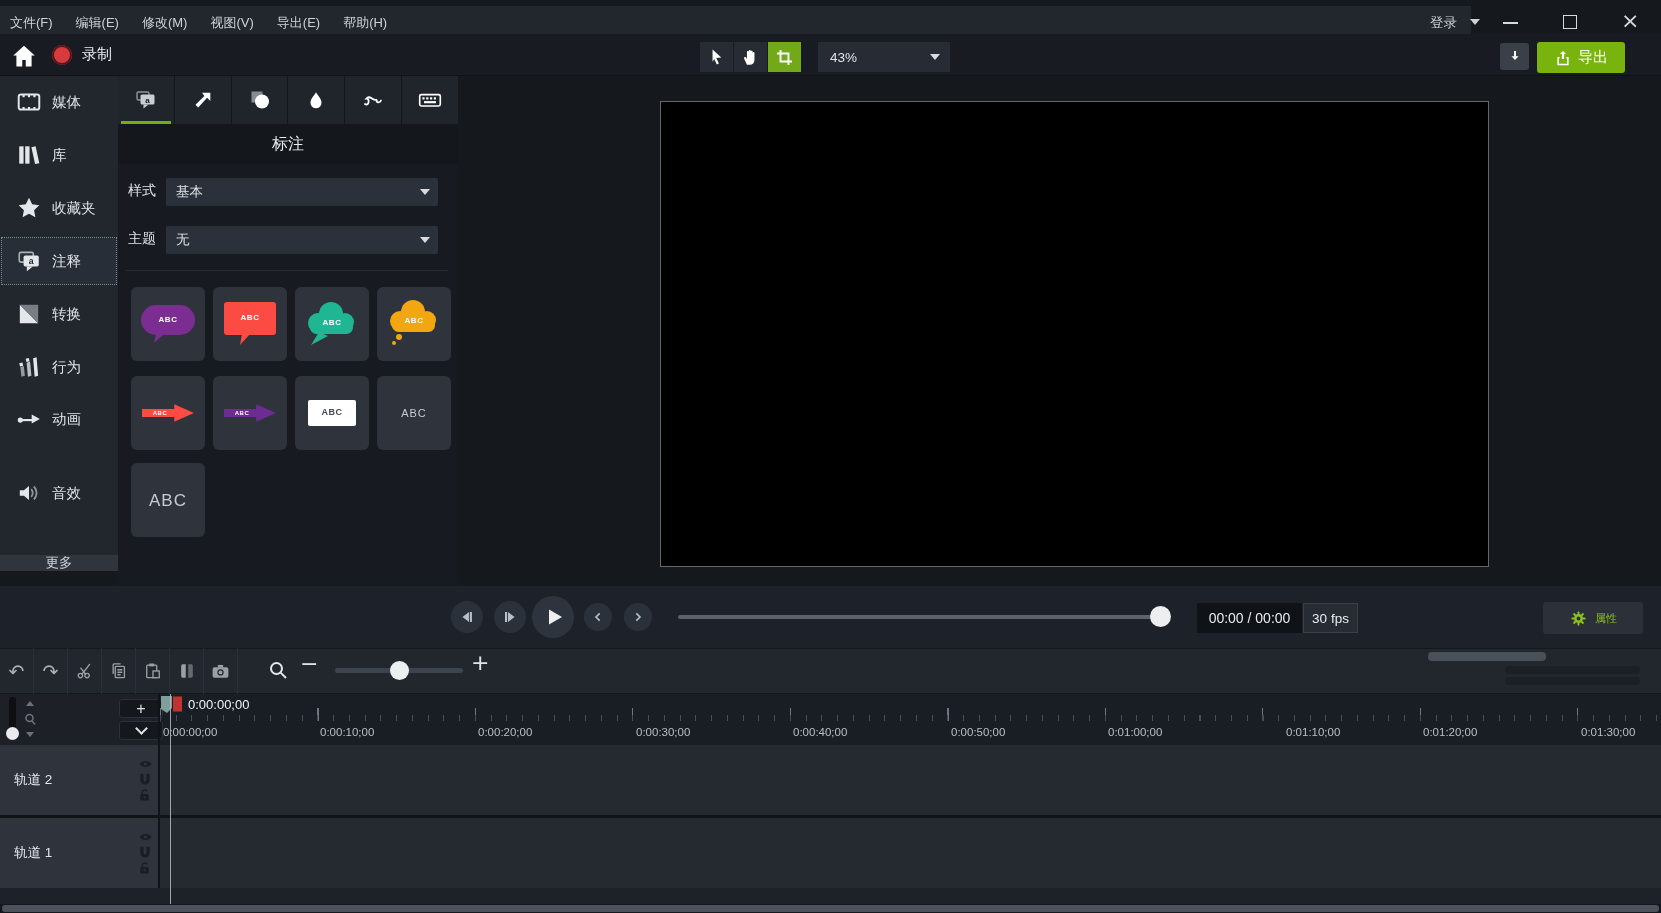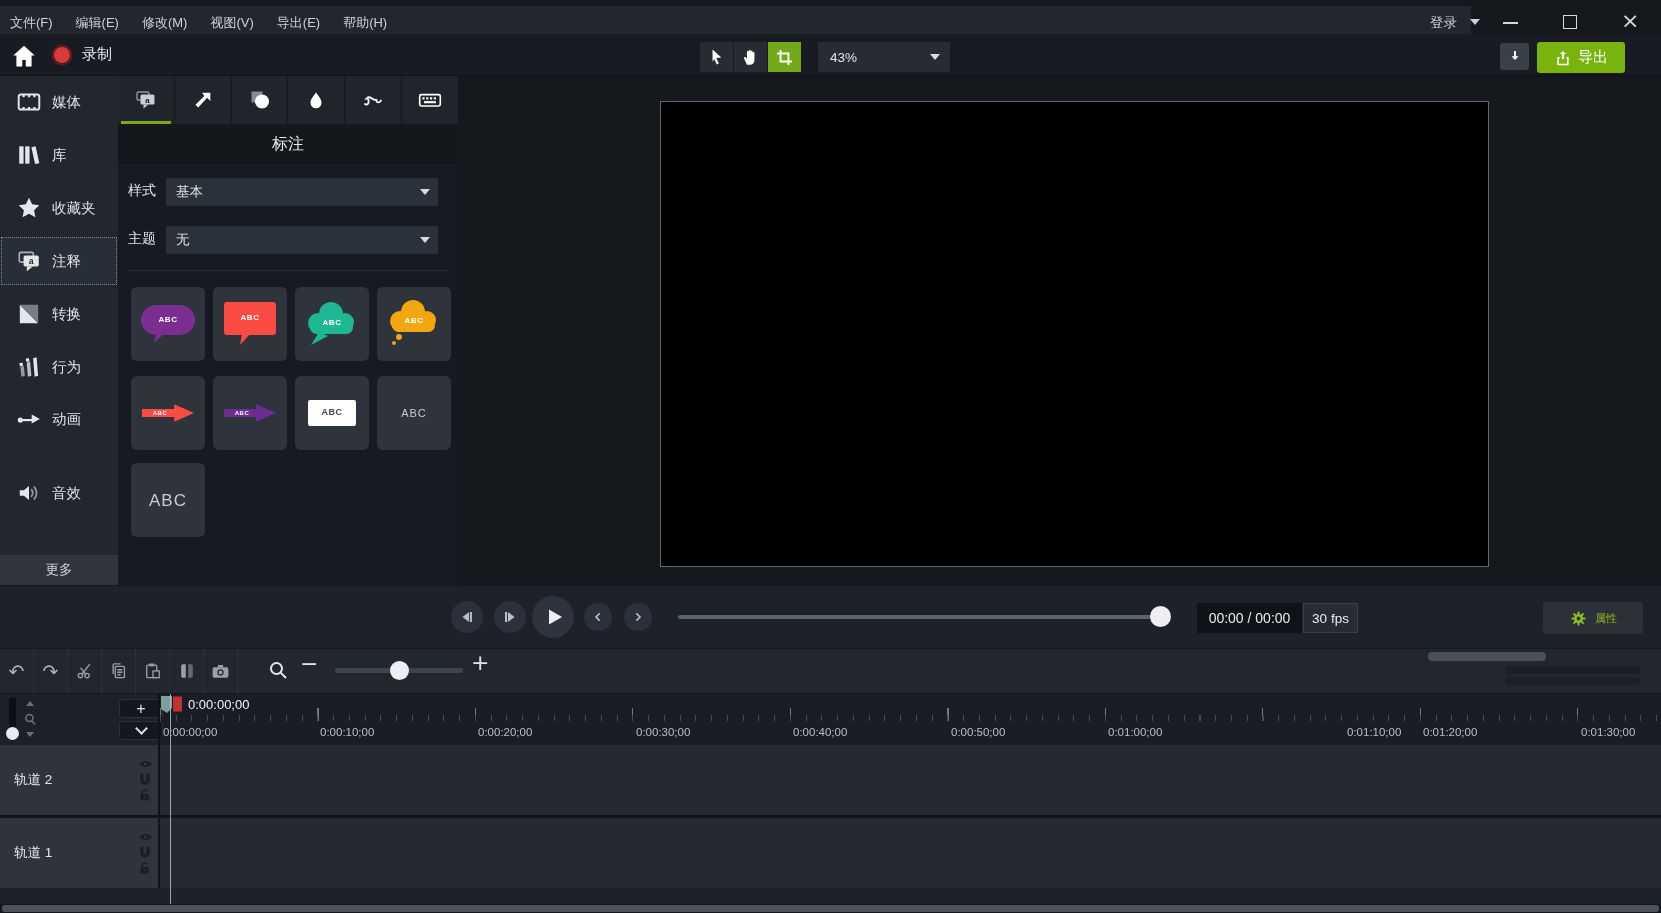--- a/index.html
+++ b/index.html
@@ -37,21 +37,21 @@
   .dl-btn { left:1500px; top:43px; width:29px; height:27px; background:#3a4048; border-radius:3px; display:flex; align-items:center; justify-content:center; }
   .export-btn { left:1537px; top:42px; width:88px; height:31px; background:#79b30e; border-radius:3px; display:flex; align-items:center; justify-content:center; gap:6px; }
   .export-btn span { font-size:15px; color:#fff; }
 
   
   .sidebar { left:0; top:76px; width:118px; height:479px; background:#22262d; }
   .side-item { position:absolute; left:0; width:118px; height:42px; display:flex; align-items:center; cursor:pointer; }
   .side-item .sicon { position:absolute; left:16px; width:26px; height:26px; }
   .side-item .slabel { position:absolute; left:52px; font-size:14.5px; color:#dfe3e7; white-space:nowrap; }
   .side-sel { left:1px; top:237px; width:116px; height:48px; background:#282e37; border:1px dotted #7e858d; }
-  .more-bar { left:0; top:555px; width:118px; height:30px; background:#30353d; display:flex; align-items:center; justify-content:center; font-size:13.5px; color:#ced2d8; }
+  .more-bar { left:0; top:555px; width:118px; height:16px; background:#30353d; display:flex; align-items:center; justify-content:center; font-size:13.5px; color:#ced2d8; }
 
   
   .panel { left:118px; top:76px; width:340px; height:509px; background:#171b21; }
   .tabstrip { left:118px; top:76px; width:340px; height:48px; background:#20252c; display:flex; }
   .ptab { flex:1; display:flex; align-items:center; justify-content:center; border-right:1px solid #14171c; position:relative; }
   .ptab:last-child { border-right:none; }
   .ptab.selected::after { content:""; position:absolute; left:3px; right:3px; bottom:0; height:3px; background:#79ab17; }
   .panel-title { left:118px; top:124px; width:340px; height:40px; background:#14171c; display:flex; align-items:center; justify-content:center; font-size:16px; color:#e9ebee; }
   .fld-label { font-size:14px; color:#dfe3e7; }
   .fld-select { width:272px; height:28px; background:#2b313a; border-radius:2px; display:flex; align-items:center; padding:0 8px 0 10px; }
@@ -565,21 +565,21 @@
   <span class="abs ph-label">0:00:00;00</span>
   <div class="abs ticks-major"></div>
   <div class="abs ticks-minor"></div>
   <span class="rlabel" style="left:163px;">0:00:00;00</span>
   <span class="rlabel" style="left:320px;">0:00:10;00</span>
   <span class="rlabel" style="left:478px;">0:00:20;00</span>
   <span class="rlabel" style="left:636px;">0:00:30;00</span>
   <span class="rlabel" style="left:793px;">0:00:40;00</span>
   <span class="rlabel" style="left:951px;">0:00:50;00</span>
   <span class="rlabel" style="left:1108px;">0:01:00;00</span>
-  <span class="rlabel" style="left:1327px;padding-left:20px;">0:01:10;00</span>
+  <span class="rlabel" style="left:1266px;padding-left:20px;">0:01:10;00</span>
   <span class="rlabel" style="left:1423px;">0:01:20;00</span>
   <span class="rlabel" style="left:1581px;">0:01:30;00</span>
 
   <div class="track-lane" style="top:745px;"></div>
   <div class="track-header" style="top:745px;">
     <span class="track-name" style="top:26px;">轨道 2</span>
     <span class="ticon" style="top:12px;">
       <svg viewBox="0 0 15 14" width="15" height="14">
           <path d="M1.5 7c2.9-4 9.1-4 12 0-2.9 4-9.1 4-12 0z" fill="#1a1e24"></path>
           <circle cx="7.5" cy="7" r="1.6" fill="#2f343c"></circle>

